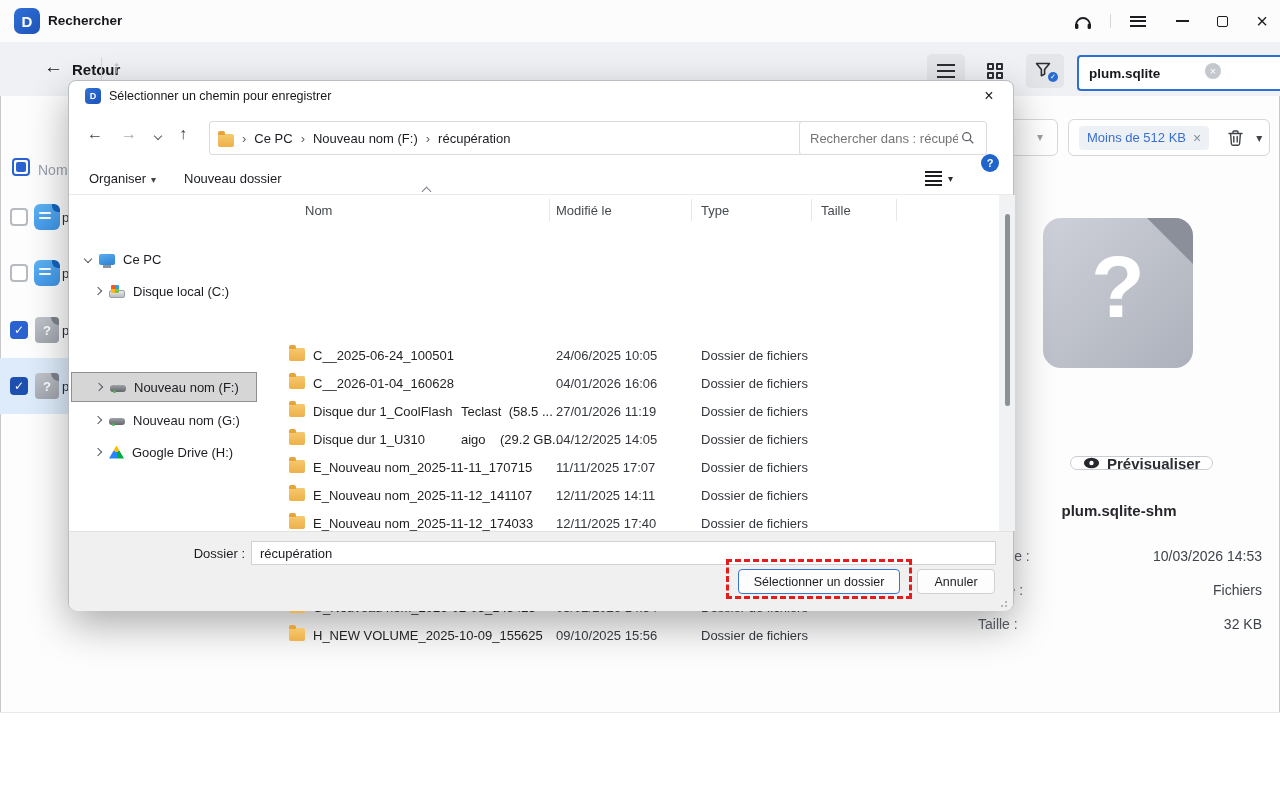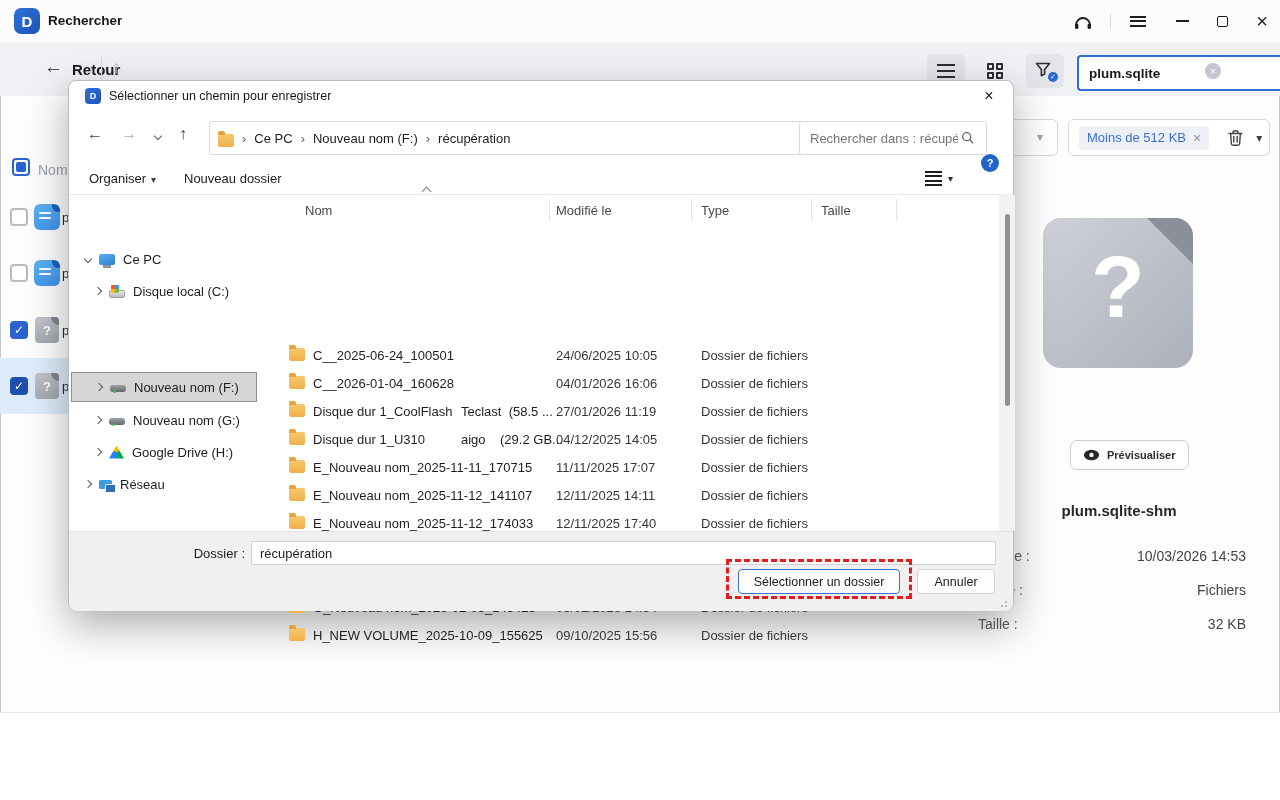--- a/index.html
+++ b/index.html
@@ -80,28 +80,28 @@
   .doc-gray::before { content:""; position:absolute; right:0; top:0; width:8px; height:8px; background:#7e838d; border-radius:0 4px 0 8px; }
   .row-name { position:absolute; left:62px; top:21px; font-size:13px; color:#2b2e33; }
 
   
   .big-file { position:absolute; left:1043px; top:218px; width:150px; height:150px; border-radius:18px;
               background:linear-gradient(135deg,#ced1d9,#adb1bb); }
   .big-file .fold { position:absolute; right:0; top:0; width:46px; height:46px; background:#8b8f9a;
               clip-path:polygon(0 0,100% 100%,100% 0); border-radius:0 18px 0 0; }
   .big-file .qmark { position:absolute; left:0; top:18px; width:150px; text-align:center; color:#fff;
               font-size:88px; font-weight:bold; }
-  .preview-btn { position:absolute; left:1070px; top:440px; height:30px; padding:0 12px; background:#fff;
+  .preview-btn { position:absolute; left:1070px; top:456px; height:14px; padding:0 12px; background:#fff;
               border:1px solid #c9cdd2; border-radius:7px; display:flex; align-items:center; gap:7px;
-              font-size:11px; font-weight:600; color:#2a2d33; }
+              font-size:15px; font-weight:600; color:#2a2d33; }
   .preview-filename { position:absolute; left:1034px; top:502px; width:170px; text-align:center;
               font-size:15px; font-weight:bold; color:#26282d; }
   .detail-row { position:absolute; width:300px; }
   .detail-row .lbl { position:absolute; left:0; font-size:14px; color:#5a5f66; }
-  .detail-row .val { position:absolute; right:16px; font-size:14px; color:#3f434a; text-align:left; }
+  .detail-row .val { position:absolute; right:0; font-size:14px; color:#3f434a; text-align:left; }
 
   
   .statusbar { position:absolute; left:0; top:712px; width:1280px; height:88px; background:#fff; border-top:1px solid #e7e9eb; }
 
   
   .dialog { position:absolute; left:68px; top:80px; width:946px; height:531px; background:#fff;
             border:1px solid #b9bcc1; border-radius:8px; box-shadow:0 14px 40px rgba(0,0,0,.32); z-index:50; }
   .dlg-titlebar { position:absolute; left:0; top:0; width:100%; height:30px; }
   .dlg-logo { position:absolute; left:16px; top:7px; width:16px; height:16px; border-radius:4px;
               background:linear-gradient(135deg,#2f71d8,#1d53b8); color:#fff; font-size:9px; font-weight:bold;
@@ -410,25 +410,20 @@
       <div class="tree-item" style="top:210px; left:26px;">
         <span class="chev r"></span>
         <span class="t-ico ico-disk"></span>
         <span>Nouveau nom (G:)</span>
       </div>
       <div class="tree-item" style="top:242px; left:26px;">
         <span class="chev r"></span>
         <span class="t-ico ico-gdrive"></span>
         <span>Google Drive (H:)</span>
       </div>
-      <div class="tree-item" style="top:274px; left:16px;">
-        <span class="chev r"></span>
-        <span class="t-ico ico-net"></span>
-        <span>Réseau</span>
-      </div>
     </div>
 
     <div class="flist">
       <div class="sort-up"></div>
       <div class="col-hdr" style="left:40px;">Nom</div>
       <div class="col-hdr" style="left:291px;">Modifié le</div>
       <div class="col-hdr" style="left:436px;">Type</div>
       <div class="col-hdr" style="left:556px;">Taille</div>
       <div class="col-sep" style="left:284px;"></div>
       <div class="col-sep" style="left:426px;"></div>

